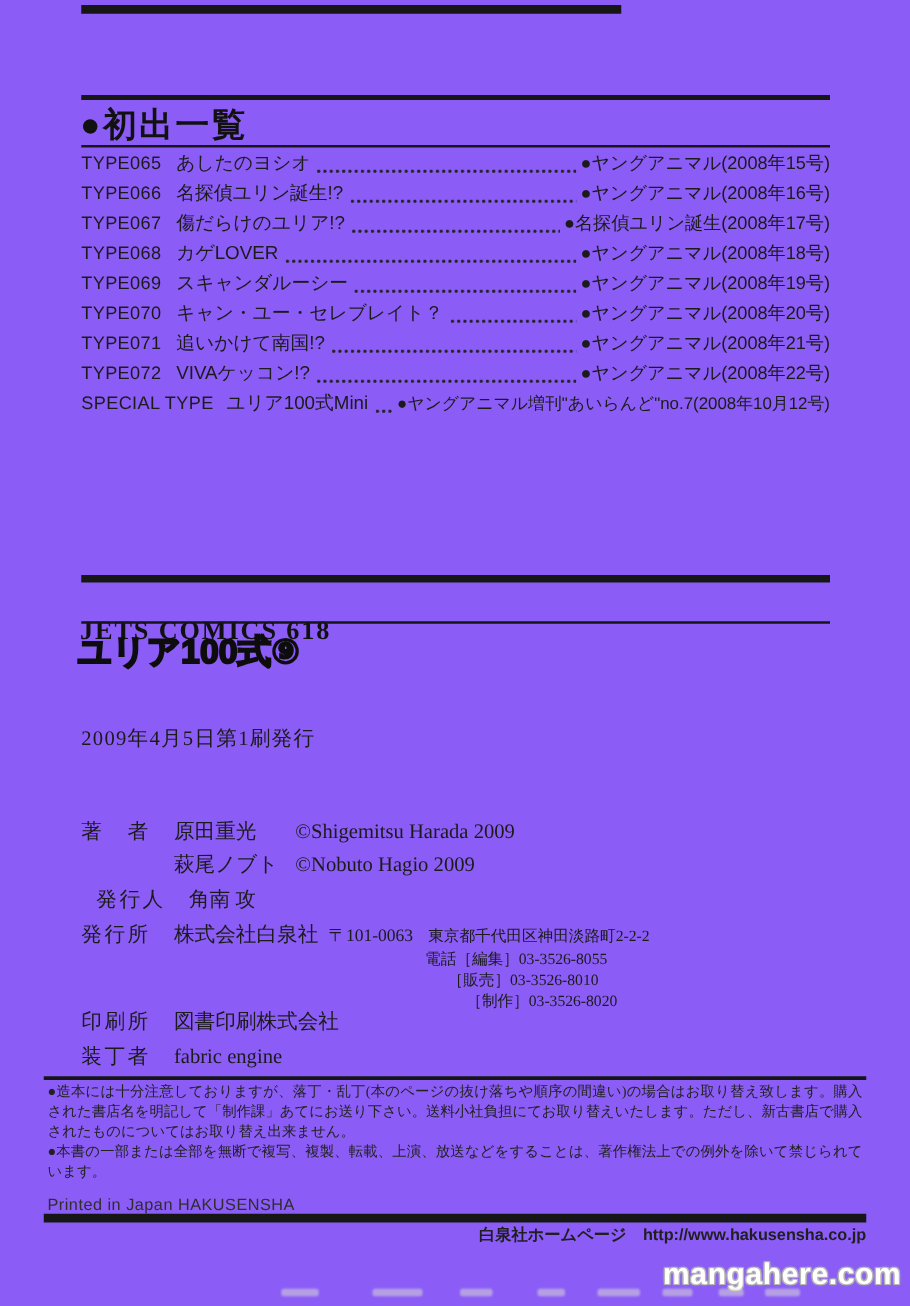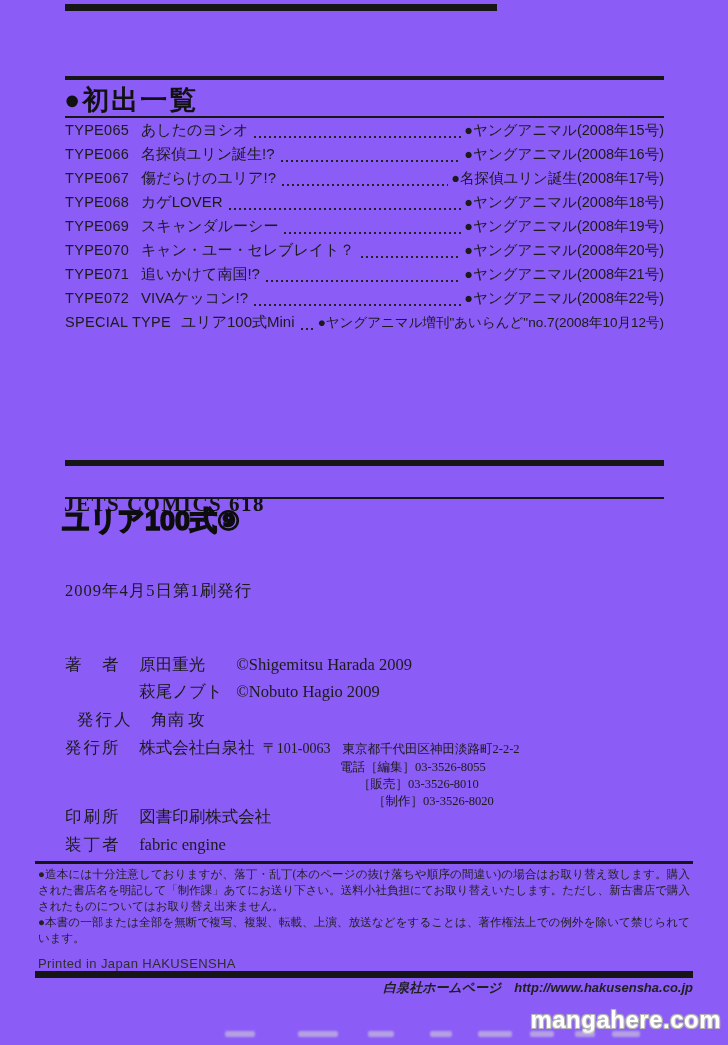--- a/index.html
+++ b/index.html
@@ -47,21 +47,21 @@
   
   .notice{position:absolute;left:38px;top:866px;width:652px;
     font-family:"Liberation Serif","DejaVu Serif",serif;font-size:11.5px;
     line-height:16px;text-align:justify;color:#222;}
   .notice p{margin:0;}
 
   
   .isbn{position:absolute;left:63px;top:943px;font-family:"DejaVu Sans Mono","Liberation Mono",monospace;
     font-weight:bold;font-size:21px;letter-spacing:1.5px;color:#111;}
   .footer-left{position:absolute;left:38px;top:956px;font-size:13px;letter-spacing:0.4px;color:#2e2e2e;}
-  .footer-right{position:absolute;right:35px;top:979px;font-size:13px;font-weight:bold;color:#1f1f1f;font-style:italic;}
+  .footer-right{position:absolute;right:35px;top:979px;font-size:13px;font-weight:bold;color:#1f1f1f;}
 
   
   .watermark{position:absolute;right:7px;top:1006px;font-size:24px;font-weight:bold;
     letter-spacing:0.5px;color:#ffffff;
     text-shadow:-1px -1px 0 #b5b5b5,1px -1px 0 #b5b5b5,-1px 1px 0 #b5b5b5,1px 1px 0 #b5b5b5,0 0 3px #a9a9a9;}
   .smudge{position:absolute;top:1031px;height:6px;background:#d9d9d6;opacity:.55;
     filter:blur(1px);border-radius:2px;}
 </style>
 </head>
 <body>

